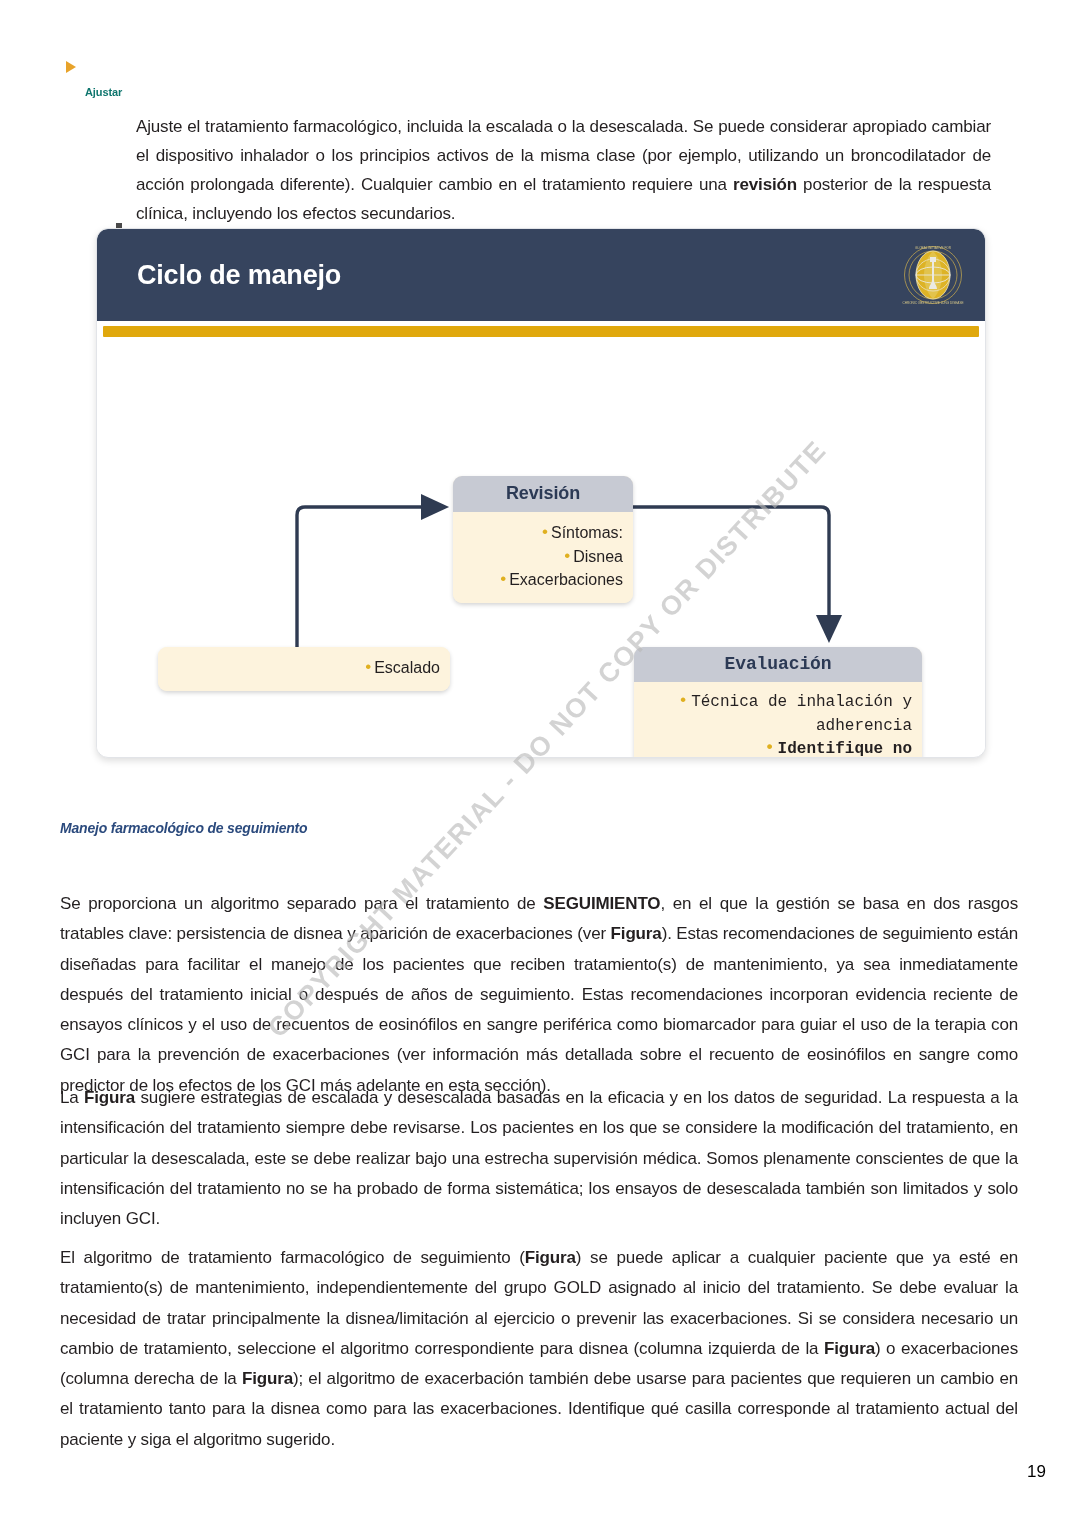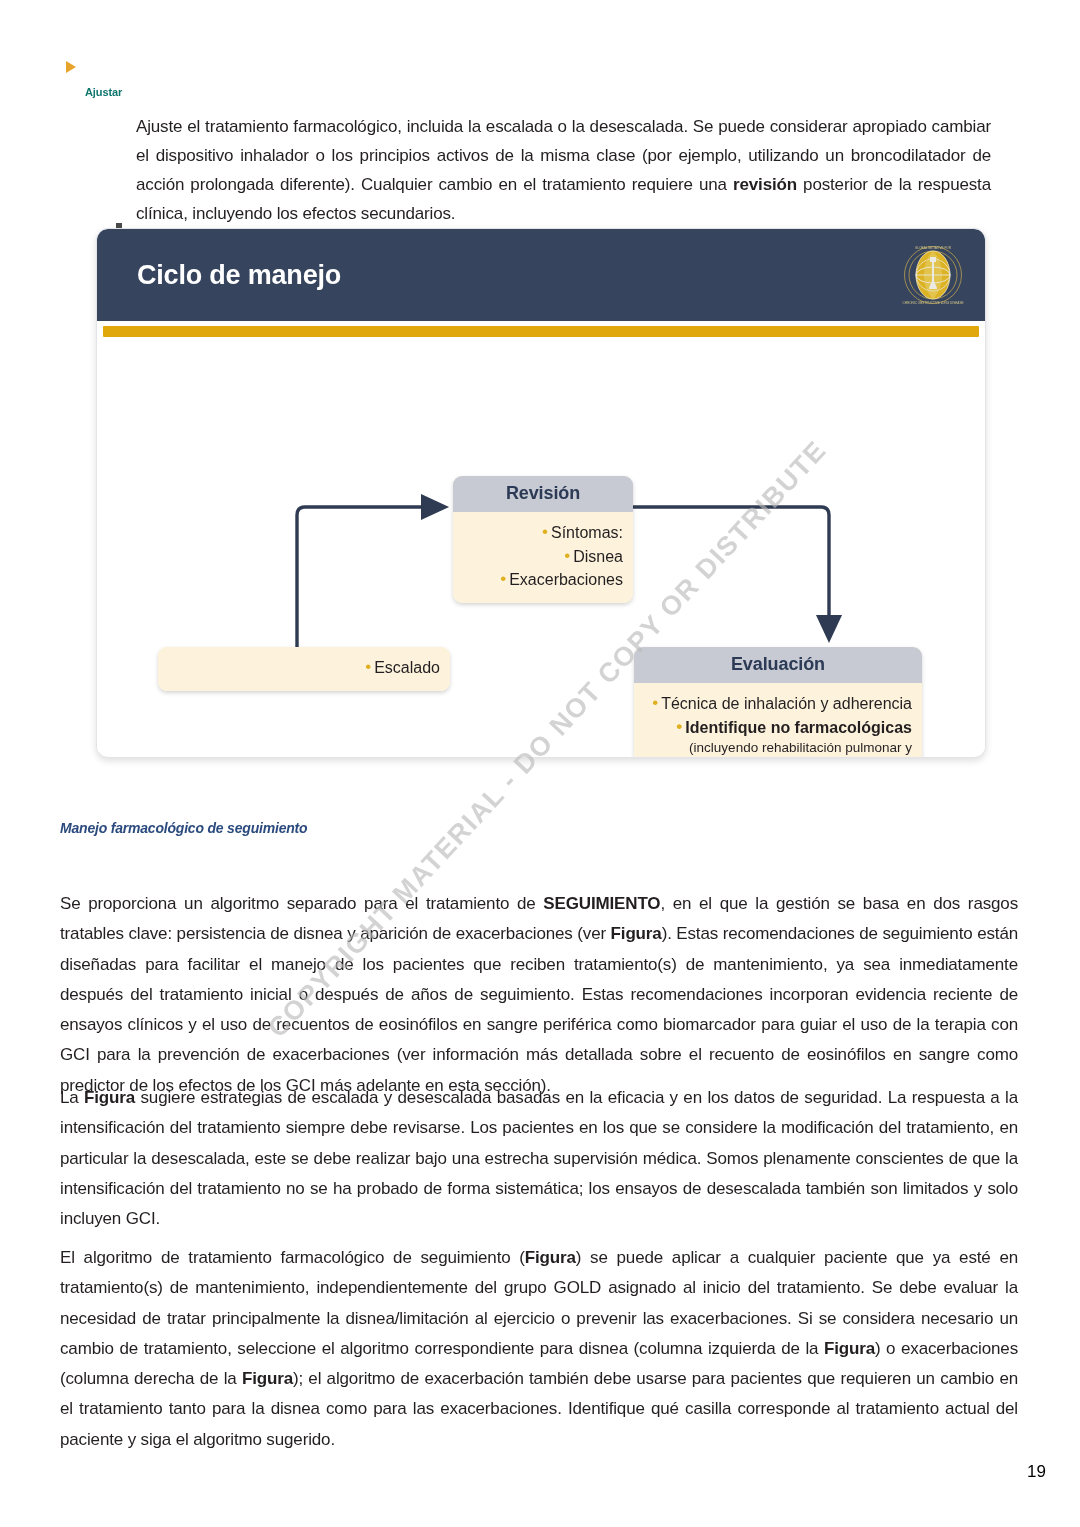--- a/index.html
+++ b/index.html
@@ -152,21 +152,21 @@
     color: #e0b020;
     font-size: 17px;
     line-height: 0;
     position: relative;
     top: -1px;
     margin-right: 3px;
   }
 
   #box-revision { left: 356px; top: 139px; width: 180px; }
   #box-ajuste   { left: 61px;  top: 310px; width: 292px; }
-  #box-evaluacion { left: 537px; top: 310px; width: 288px; }
+  #box-evaluacion { left: 537px; top: 310px; width: 288px; font-family: Liberation Mono, monospace; }
 
   .flow-svg {
     position: absolute;
     left: 0; top: 0;
     width: 888px; height: 415px;
     pointer-events: none;
   }
 
   
   .watermark {

